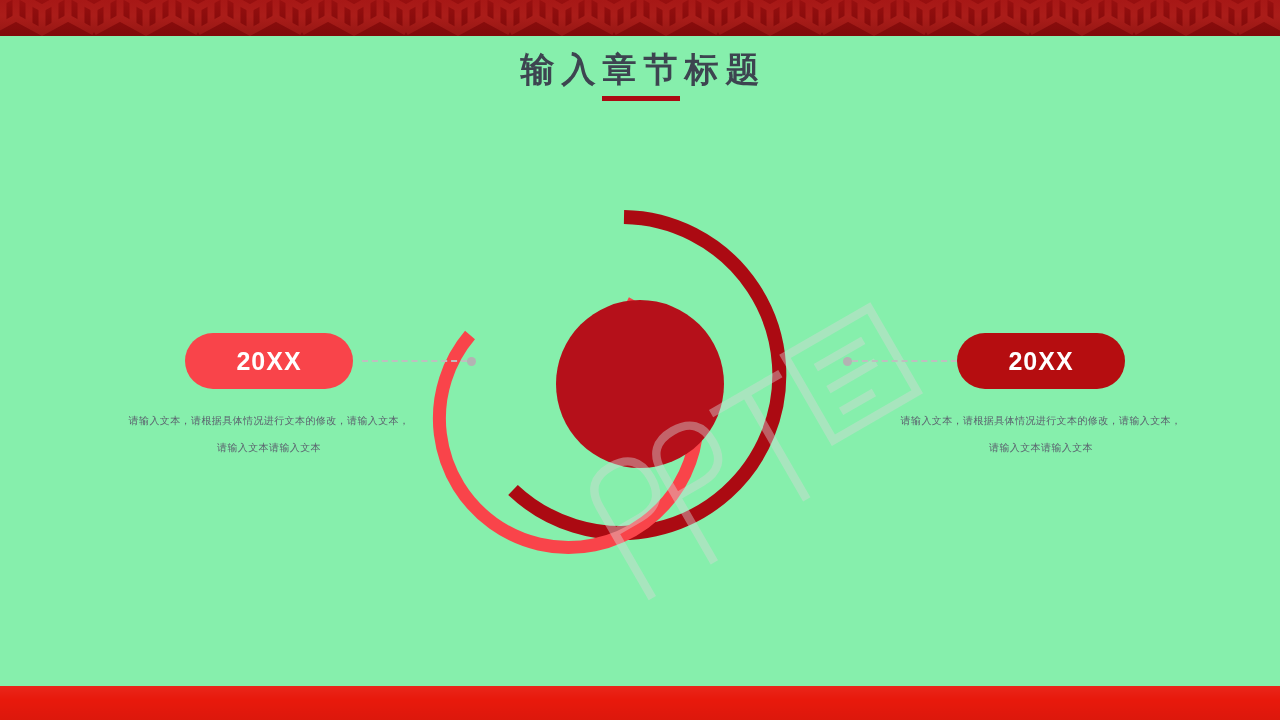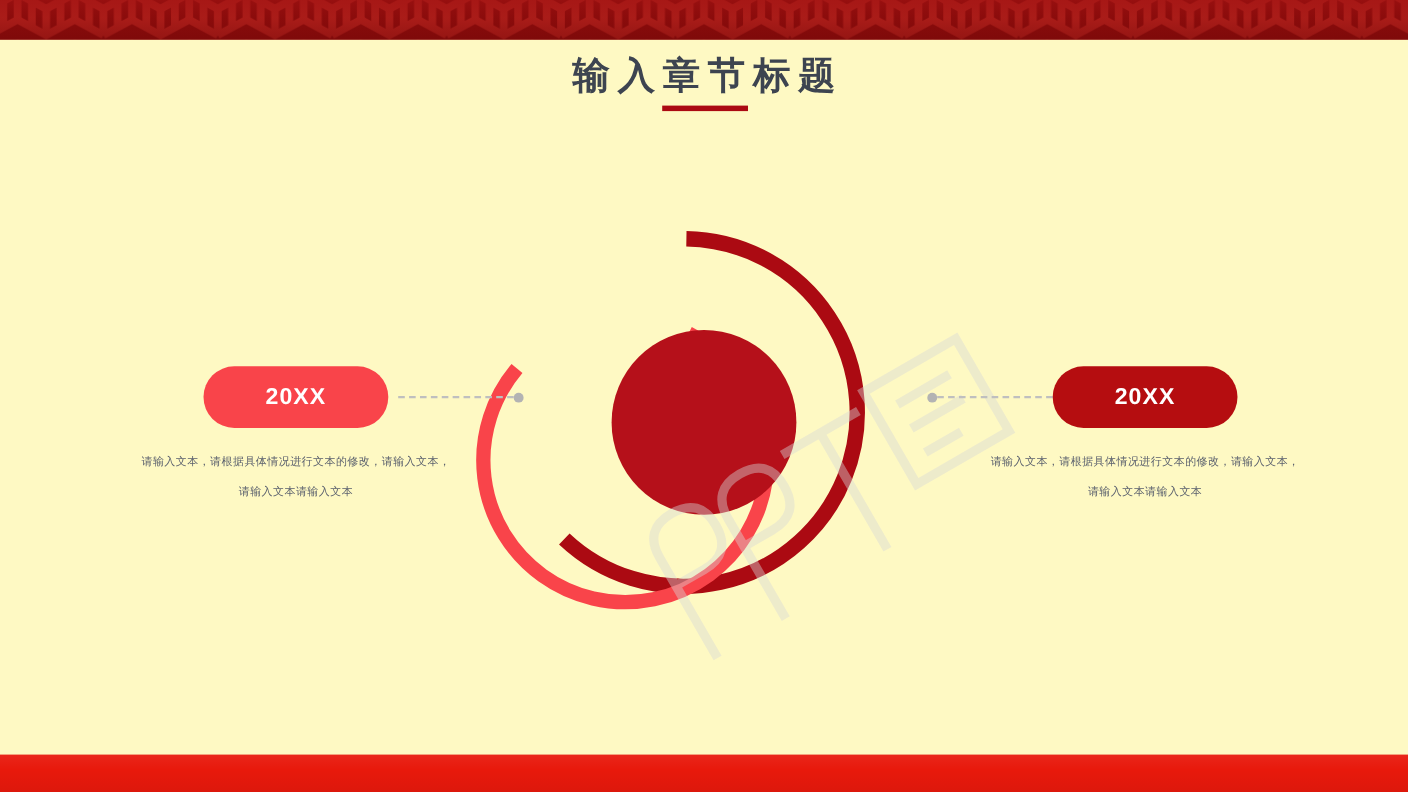--- a/index.html
+++ b/index.html
@@ -7,21 +7,21 @@
     padding: 0;
     background: #ffffff;
   }
   body {
     font-family: "Liberation Sans", "DejaVu Sans", sans-serif;
   }
   #slide {
     position: relative;
     width: 1280px;
     height: 720px;
-    background: #fef9c3;
+    background: #86efac;
     overflow: hidden;
   }
 
   
   .top-band {
     position: absolute;
     left: 0;
     top: 0;
     width: 1280px;
     height: 36px;
@@ -124,21 +124,21 @@
   .pill {
     position: absolute;
     top: 0;
     width: 168px;
     height: 56px;
     border-radius: 28px;
     display: flex;
     align-items: center;
     justify-content: center;
     color: #ffffff;
-    font-size: 21px;
+    font-size: 25px;
     font-weight: bold;
     letter-spacing: 1px;
   }
   .side.left  .pill { left: 61px;  background: #f9444a; }
   .side.right .pill { left: 61px;  background: #b50d10; }
 
   .desc {
     position: absolute;
     top: 74px;
     left: 0;

